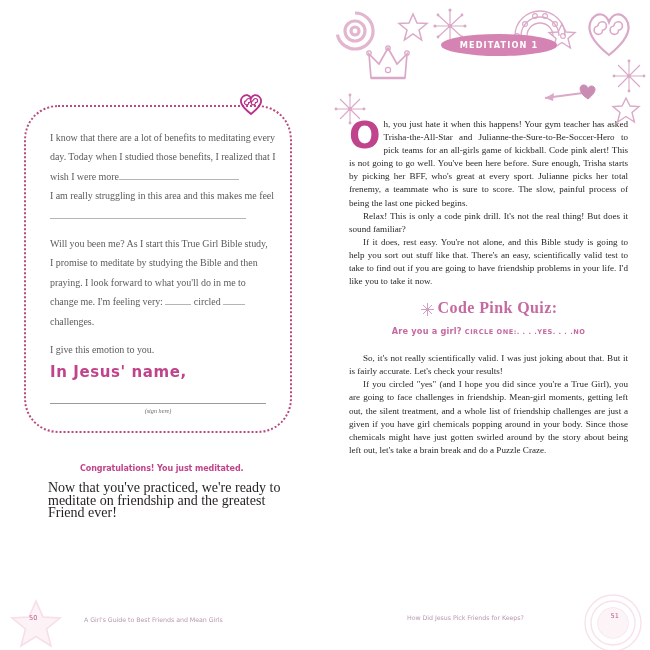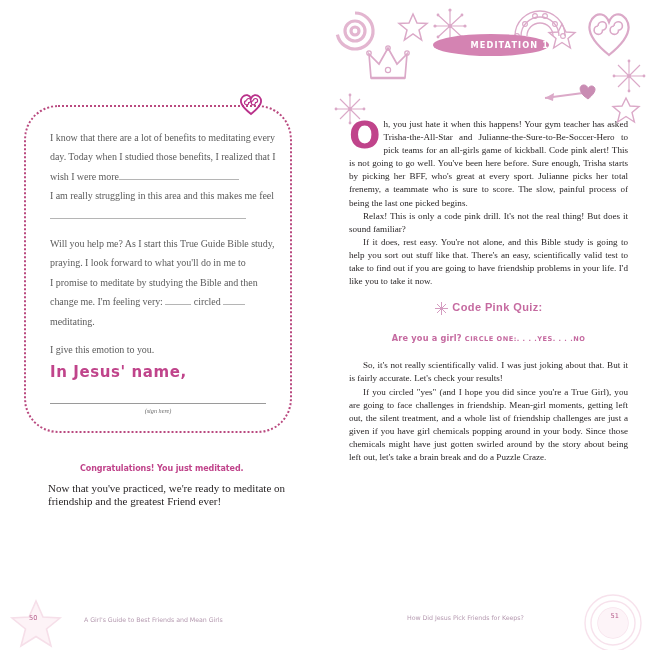--- a/index.html
+++ b/index.html
@@ -115,21 +115,21 @@
     font-family: "DejaVu Sans", sans-serif;
     font-size: 8px;
     font-weight: bold;
     color: #c0448b;
     letter-spacing: -0.1px;
     margin-bottom: 9px;
     padding-left: 32px;
   }
   .congrats-body {
     font-family: "Liberation Serif", serif;
-    font-size: 11px;
+    font-size: 14px;
     line-height: 12.6px;
     color: #231f20;
   }
 
   
   .footer {
     position: absolute;
     bottom: 0;
     height: 60px;
     width: 100%;
@@ -167,27 +167,27 @@
   }
   .rh-left  { left: 84px; top: 26px; }
   .rh-right { left: 82px; top: 24px; }
 
   
   .orn { position: absolute; }
 
   
   .med-badge {
     position: absolute;
-    left: 108px;
+    left: 116px;
     top: 34px;
     width: 116px;
     height: 22px;
     background: #d483b2;
     border-radius: 50%;
-    text-align: right;
+    text-align: center;
   }
   .med-badge span {
     display: block;
     font-family: "DejaVu Sans", sans-serif;
     font-size: 8.2px;
     font-weight: bold;
     color: #ffffff;
     letter-spacing: 1.1px;
     line-height: 22px;
   }
@@ -227,33 +227,33 @@
     font-weight: bold;
     line-height: 33px;
     color: #c0448b;
     padding: 1px 3px 0 0;
   }
   .quiz-block {
     margin: 13px 0 13px 0;
     text-align: center;
   }
   .quiz-title {
-    font-family: Liberation Sans, sans-serif;
-    font-size: 11px;
+    font-family: Liberation Serif, serif;
+    font-size: 16px;
     font-weight: bold;
     color: #c56aa0;
     letter-spacing: 0.4px;
   }
   .quiz-line {
     font-family: "DejaVu Sans", sans-serif;
     font-size: 8.2px;
     font-weight: bold;
     color: #c56aa0;
     letter-spacing: 0.2px;
-    margin-top: 16px;
+    margin-top: 8px;
   }
   .quiz-line .sm { font-size: 6.6px; letter-spacing: 0.5px; }
   .quiz-sparkle {
     display: inline-block;
     vertical-align: middle;
     margin-right: 3px;
   }
 </style>
 </head>
 <body>
@@ -282,33 +282,33 @@
         <span>wish I were more</span><span class="blank blank-w-long"></span>
       </div>
       <div class="prayer-line">
         <span>I am really struggling in this area and this makes me feel</span>
       </div>
       <div class="prayer-line">
         <span class="blank blank-w-full"></span>
       </div>
       <div class="prayer-gap"></div>
       <div class="prayer-line">
-        <span>Will you help me? As I start this True Guide Bible study,</span>
+        <span>Will you been me? As I start this True Girl Bible study,</span>
+      </div>
+      <div class="prayer-line">
+        <span>I promise to meditate by studying the Bible and then</span>
       </div>
       <div class="prayer-line">
         <span>praying. I look forward to what you'll do in me to</span>
       </div>
       <div class="prayer-line">
-        <span>I promise to meditate by studying the Bible and then</span>
-      </div>
-      <div class="prayer-line">
         <span>change me. I'm feeling very:</span>&nbsp;<span class="blank blank-w-short"></span>&nbsp;<span>circled</span>&nbsp;<span class="blank blank-w-tiny"></span>
       </div>
       <div class="prayer-line">
-        <span>meditating.</span>
+        <span>challenges.</span>
       </div>
       <div class="prayer-gap"></div>
       <div class="prayer-line">
         <span>I give this emotion to you.</span>
       </div>
 
       <div class="jesus-name">In Jesus' name,</div>
 
       <div class="sign-rule"></div>
       <div class="sign-here">(sign here)</div>

